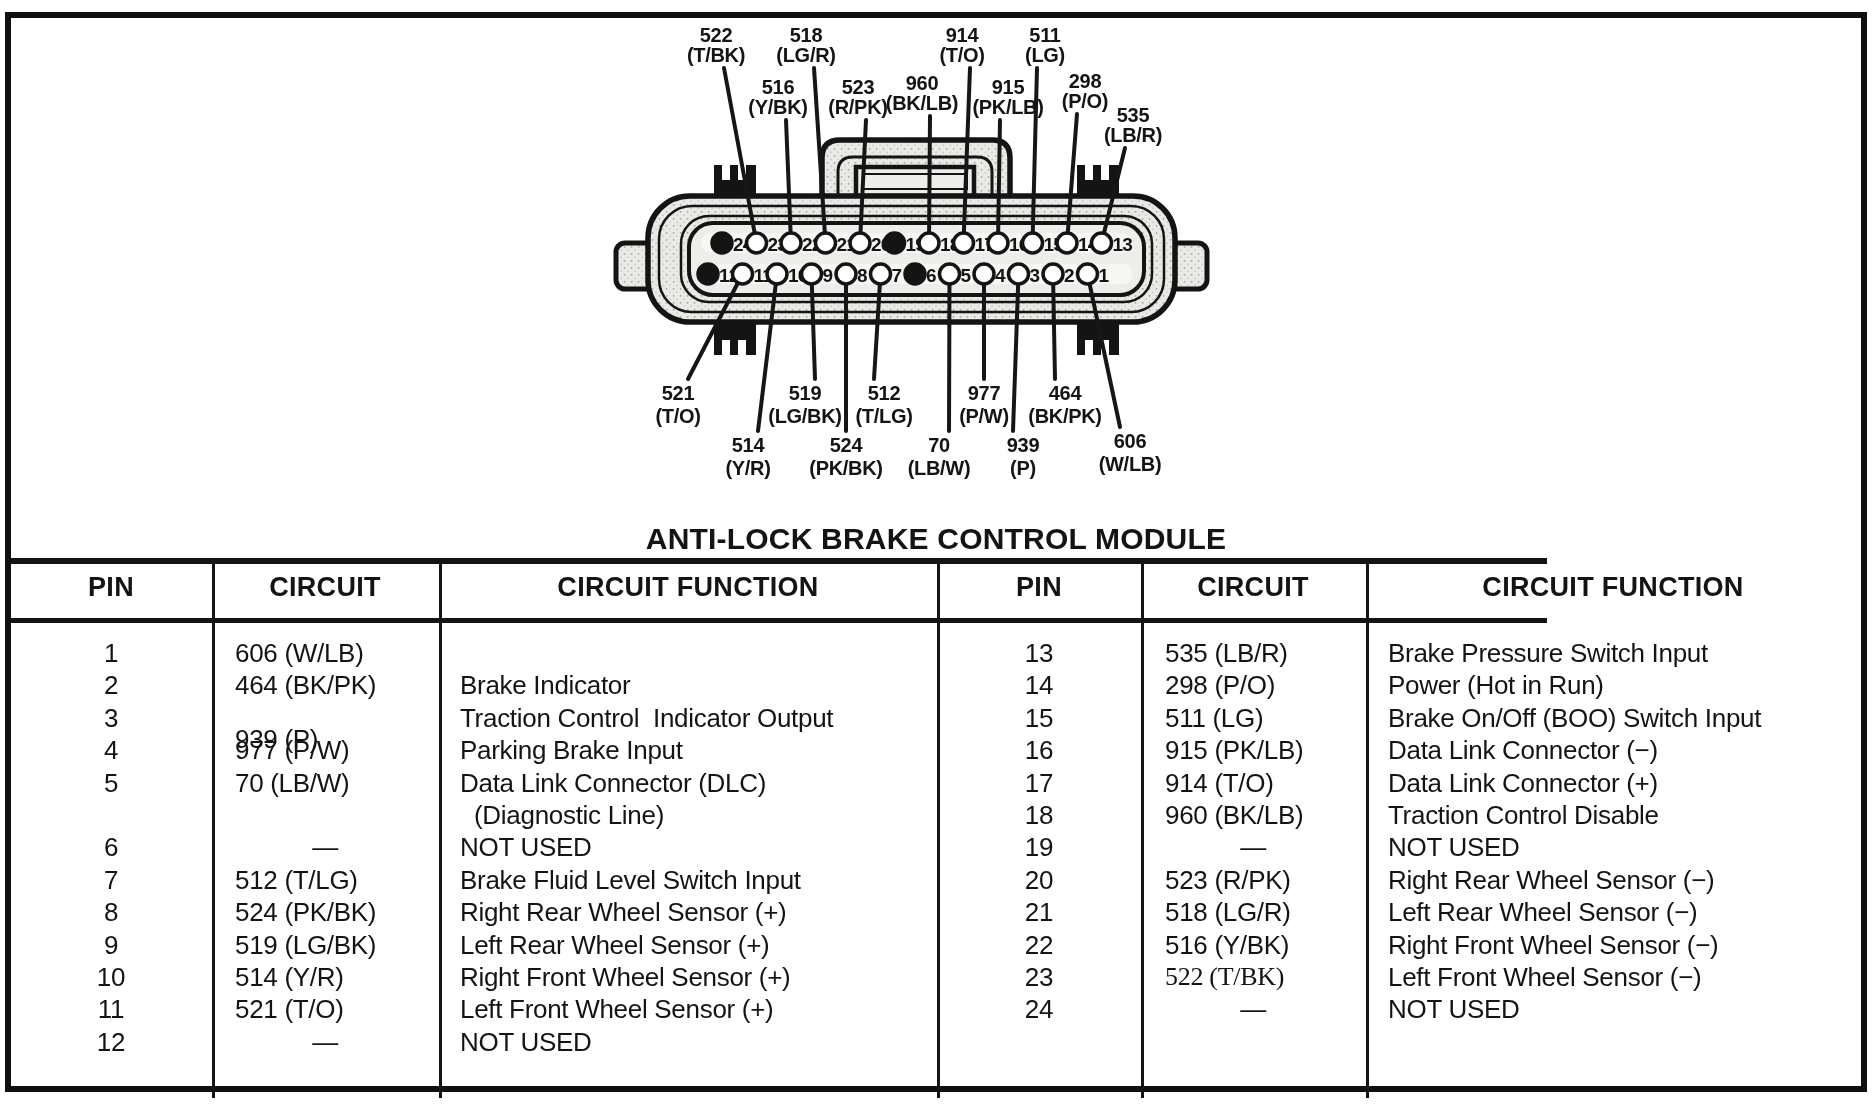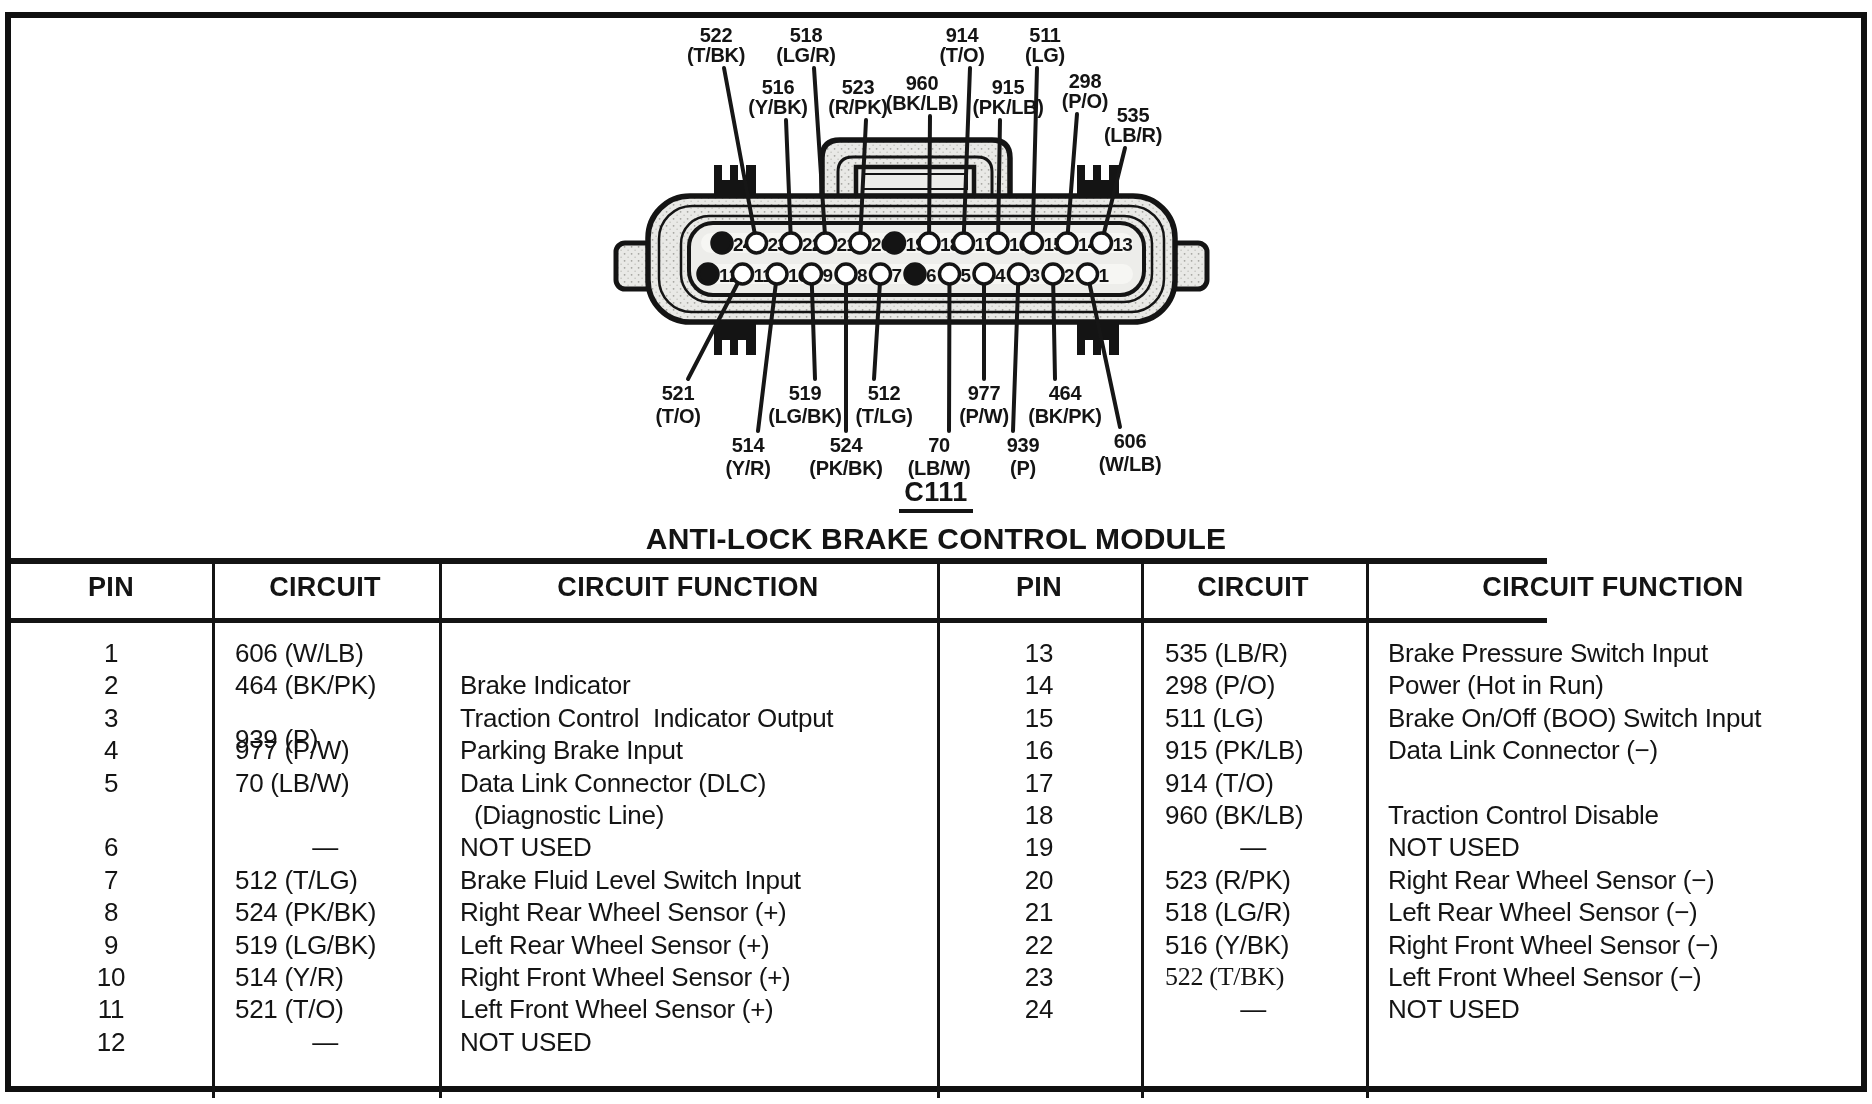--- a/index.html
+++ b/index.html
@@ -230,23 +230,20 @@
           <text x="1065" y="400" class="wl">464</text>
           <text x="1065" y="423" class="wl">(BK/PK)</text>
         </g>
         <g>
           <text x="1130" y="448" class="wl">606</text>
           <text x="1130" y="471" class="wl">(W/LB)</text>
         </g>
       </g>
   </svg>
 
-  <div class="c111">
-    <span>C111</span>
-  </div>
   <div class="mtitle">ANTI-LOCK BRAKE CONTROL MODULE</div>
 
   <div class="twrap">
     <div class="vline" style="left:201px"></div>
     <div class="vline" style="left:428px"></div>
     <div class="vline" style="left:926px"></div>
     <div class="vline" style="left:1130px"></div>
     <div class="vline" style="left:1355px"></div>
     <div class="hsep"></div>
 
@@ -336,20 +333,21 @@
           <span class="tc" style="left: 1377px;">Brake On/Off (BOO) Switch Input</span>
         </div>
         <div class="trow" style="top: 171.2px;">
           <span class="tc center" style="left: 1028px;">16</span>
           <span class="tc" style="left: 1154px;">915 (PK/LB)</span>
           <span class="tc" style="left: 1377px;">Data Link Connector (−)</span>
         </div>
         <div class="trow" style="top: 203.6px;">
           <span class="tc center" style="left: 1028px;">17</span>
           <span class="tc" style="left: 1154px;">914 (T/O)</span>
+          <span class="tc" style="left: 1377px;">Data Link Connector (+)</span>
         </div>
         <div class="trow" style="top: 236px;">
           <span class="tc center" style="left: 1028px;">18</span>
           <span class="tc" style="left: 1154px;">960 (BK/LB)</span>
           <span class="tc" style="left: 1377px;">Traction Control Disable</span>
         </div>
         <div class="trow" style="top: 268.4px;">
           <span class="tc center" style="left: 1028px;">19</span>
           <span class="tc center" style="left: 1242px;">—</span>
           <span class="tc" style="left: 1377px;">NOT USED</span>

